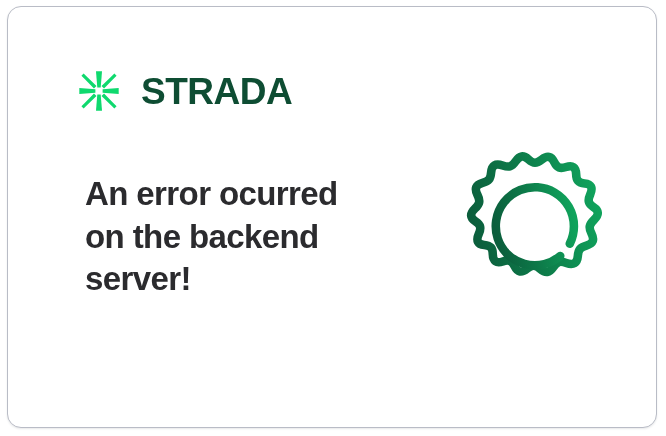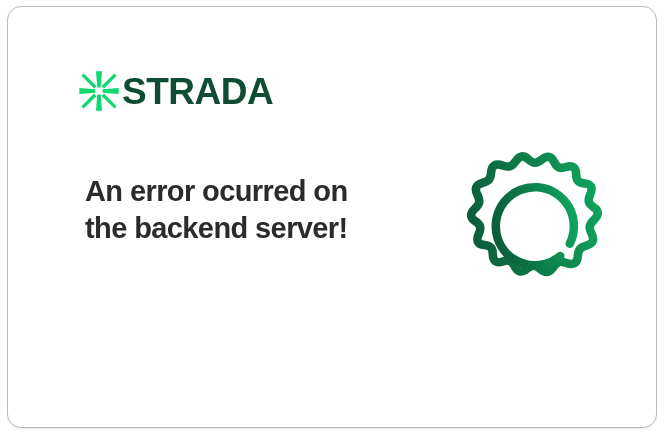--- a/index.html
+++ b/index.html
@@ -35,21 +35,21 @@
     box-shadow: 0 1px 2px rgba(30, 35, 50, 0.10);
   }
 
   
   .brand {
     position: absolute;
     left: 70px;
     top: 63px;
     display: flex;
     align-items: center;
-    gap: 2px;
+    gap: 21px;
   }
   .brand-mark {
     width: 42px;
     height: 42px;
     display: block;
     flex: 0 0 auto;
   }
   .brand-word {
     display: block;
     font-family: "Liberation Sans", sans-serif;
@@ -62,21 +62,21 @@
   }
 
   
   .error-message {
     position: absolute;
     left: 77px;
     top: 166px;
     width: 300px;
     margin: 0;
     font-family: "Liberation Sans", sans-serif;
-    font-size: 29px;
+    font-size: 33px;
     font-weight: bold;
     line-height: 1.29;
     letter-spacing: -0.6px;
     color: #2b2b2e;
   }
 
   
   .gear-art {
     position: absolute;
     left: 446px;

